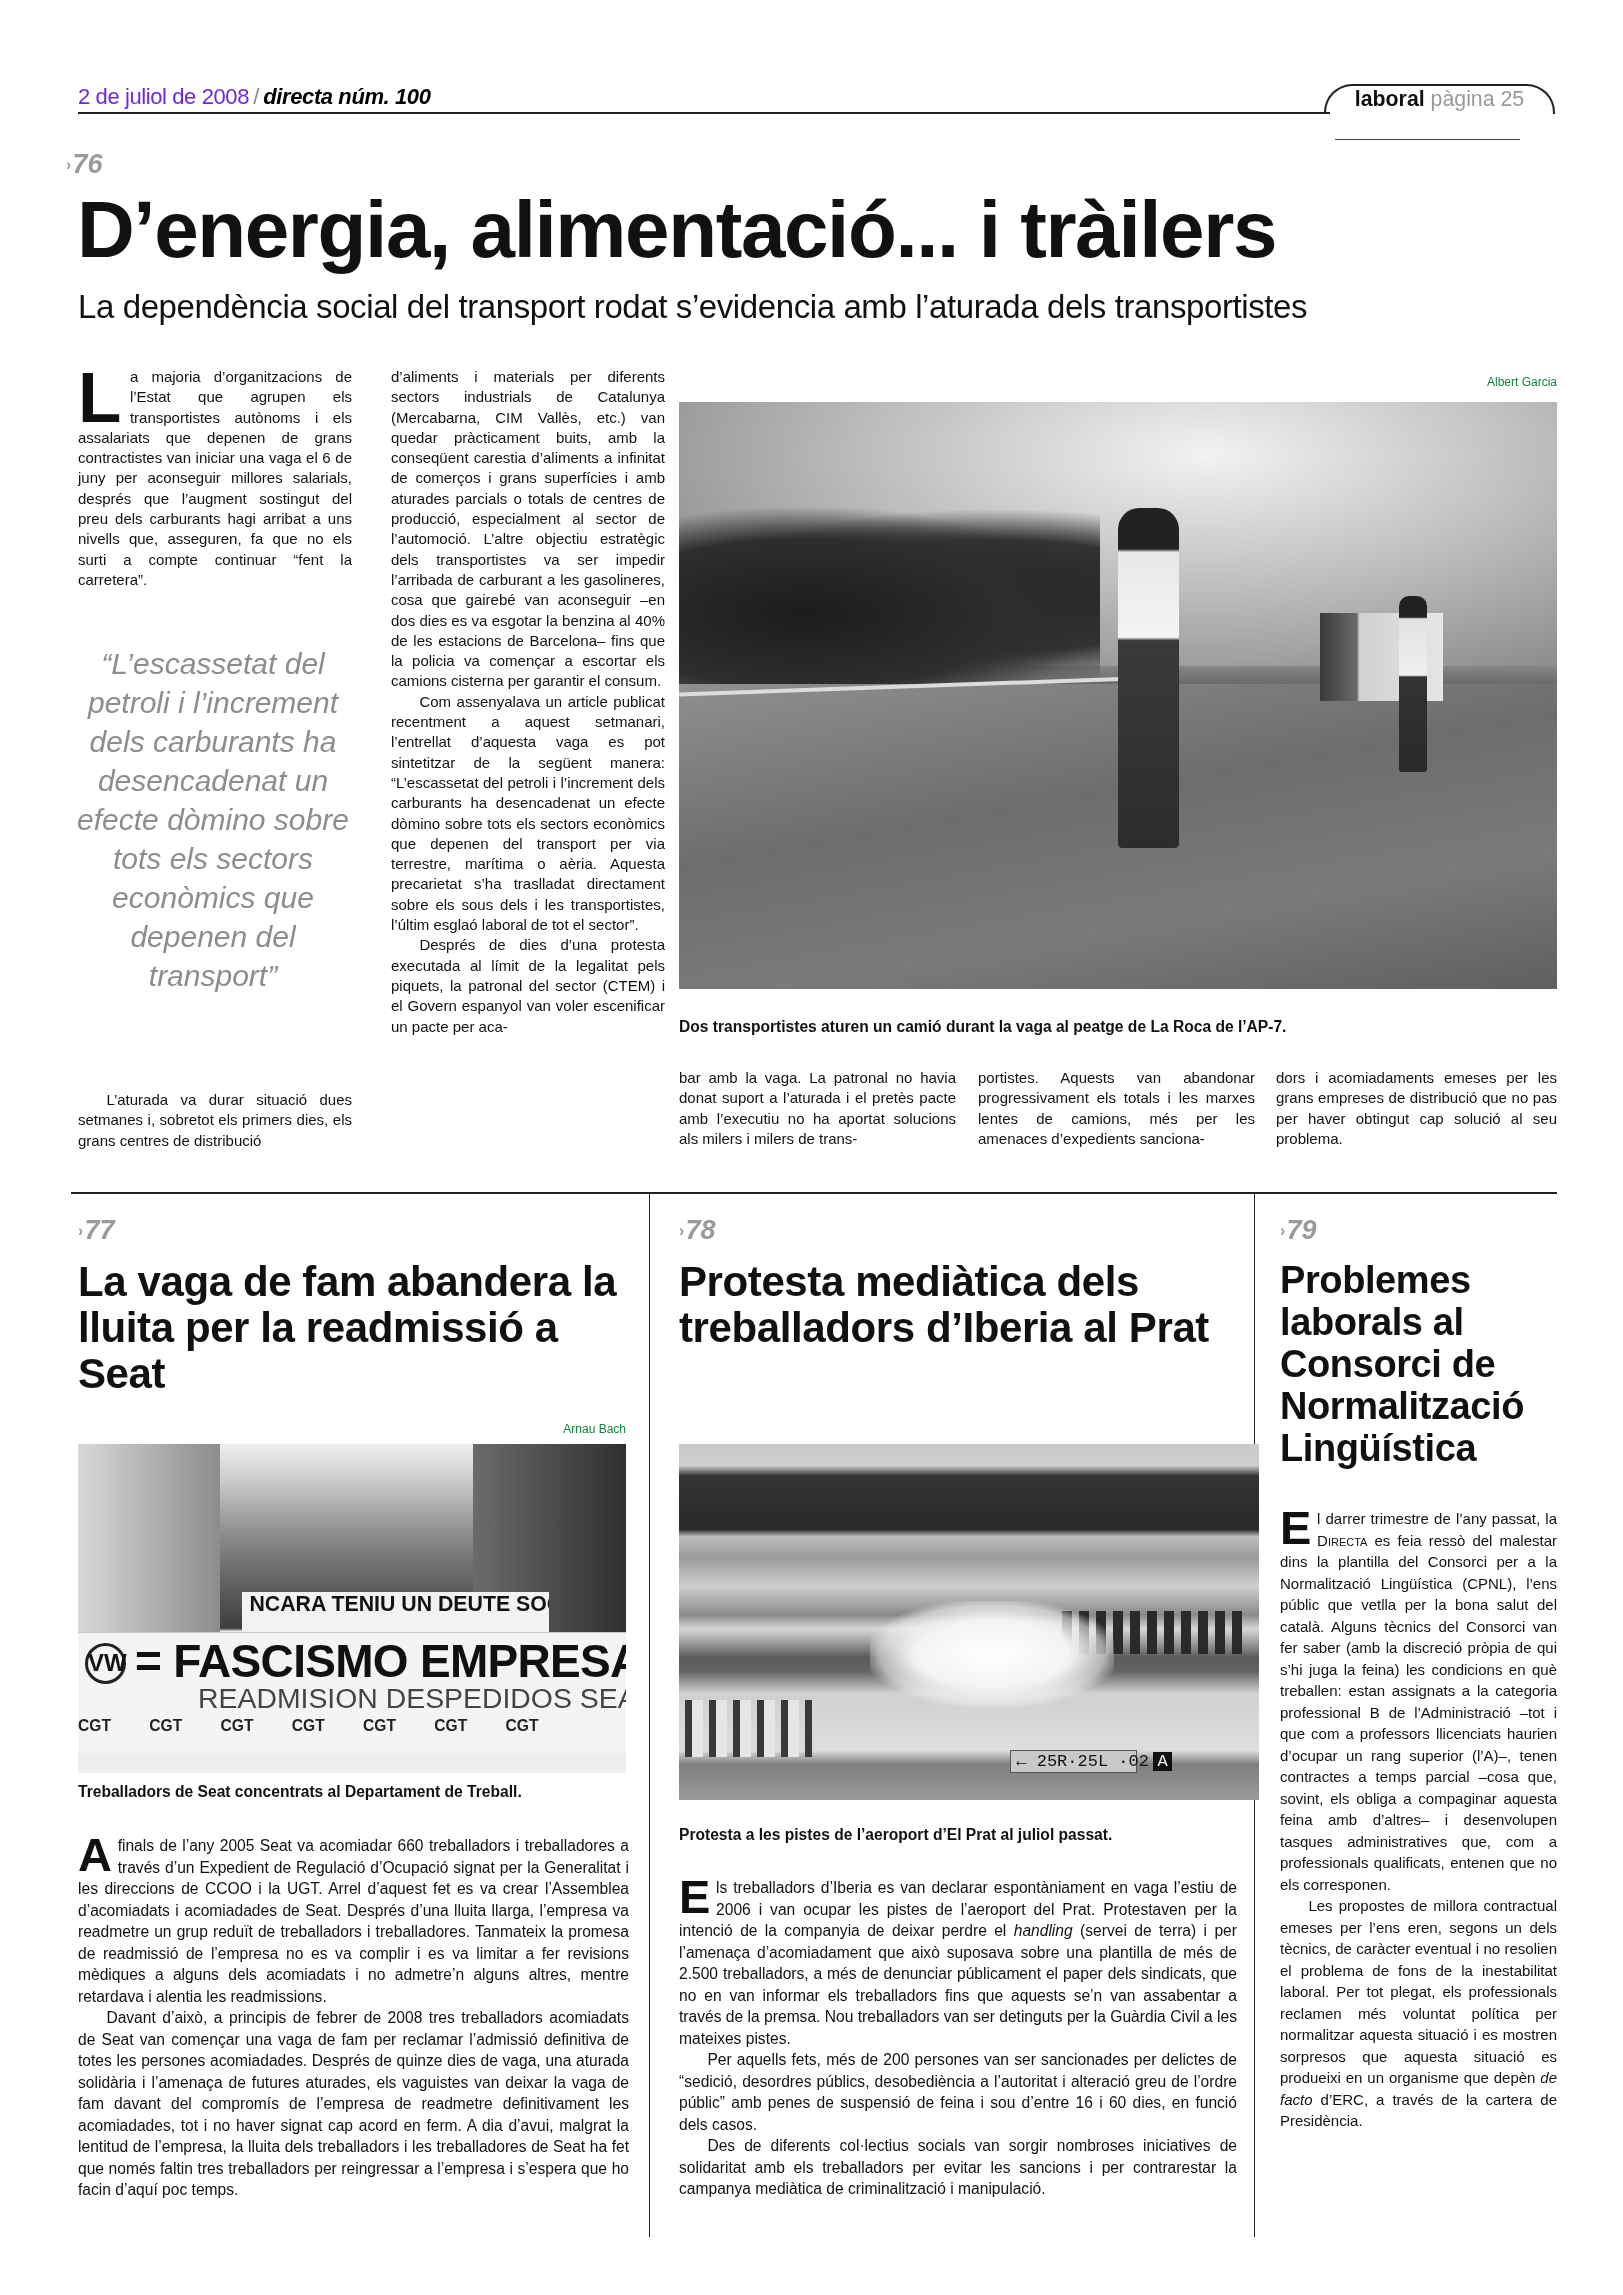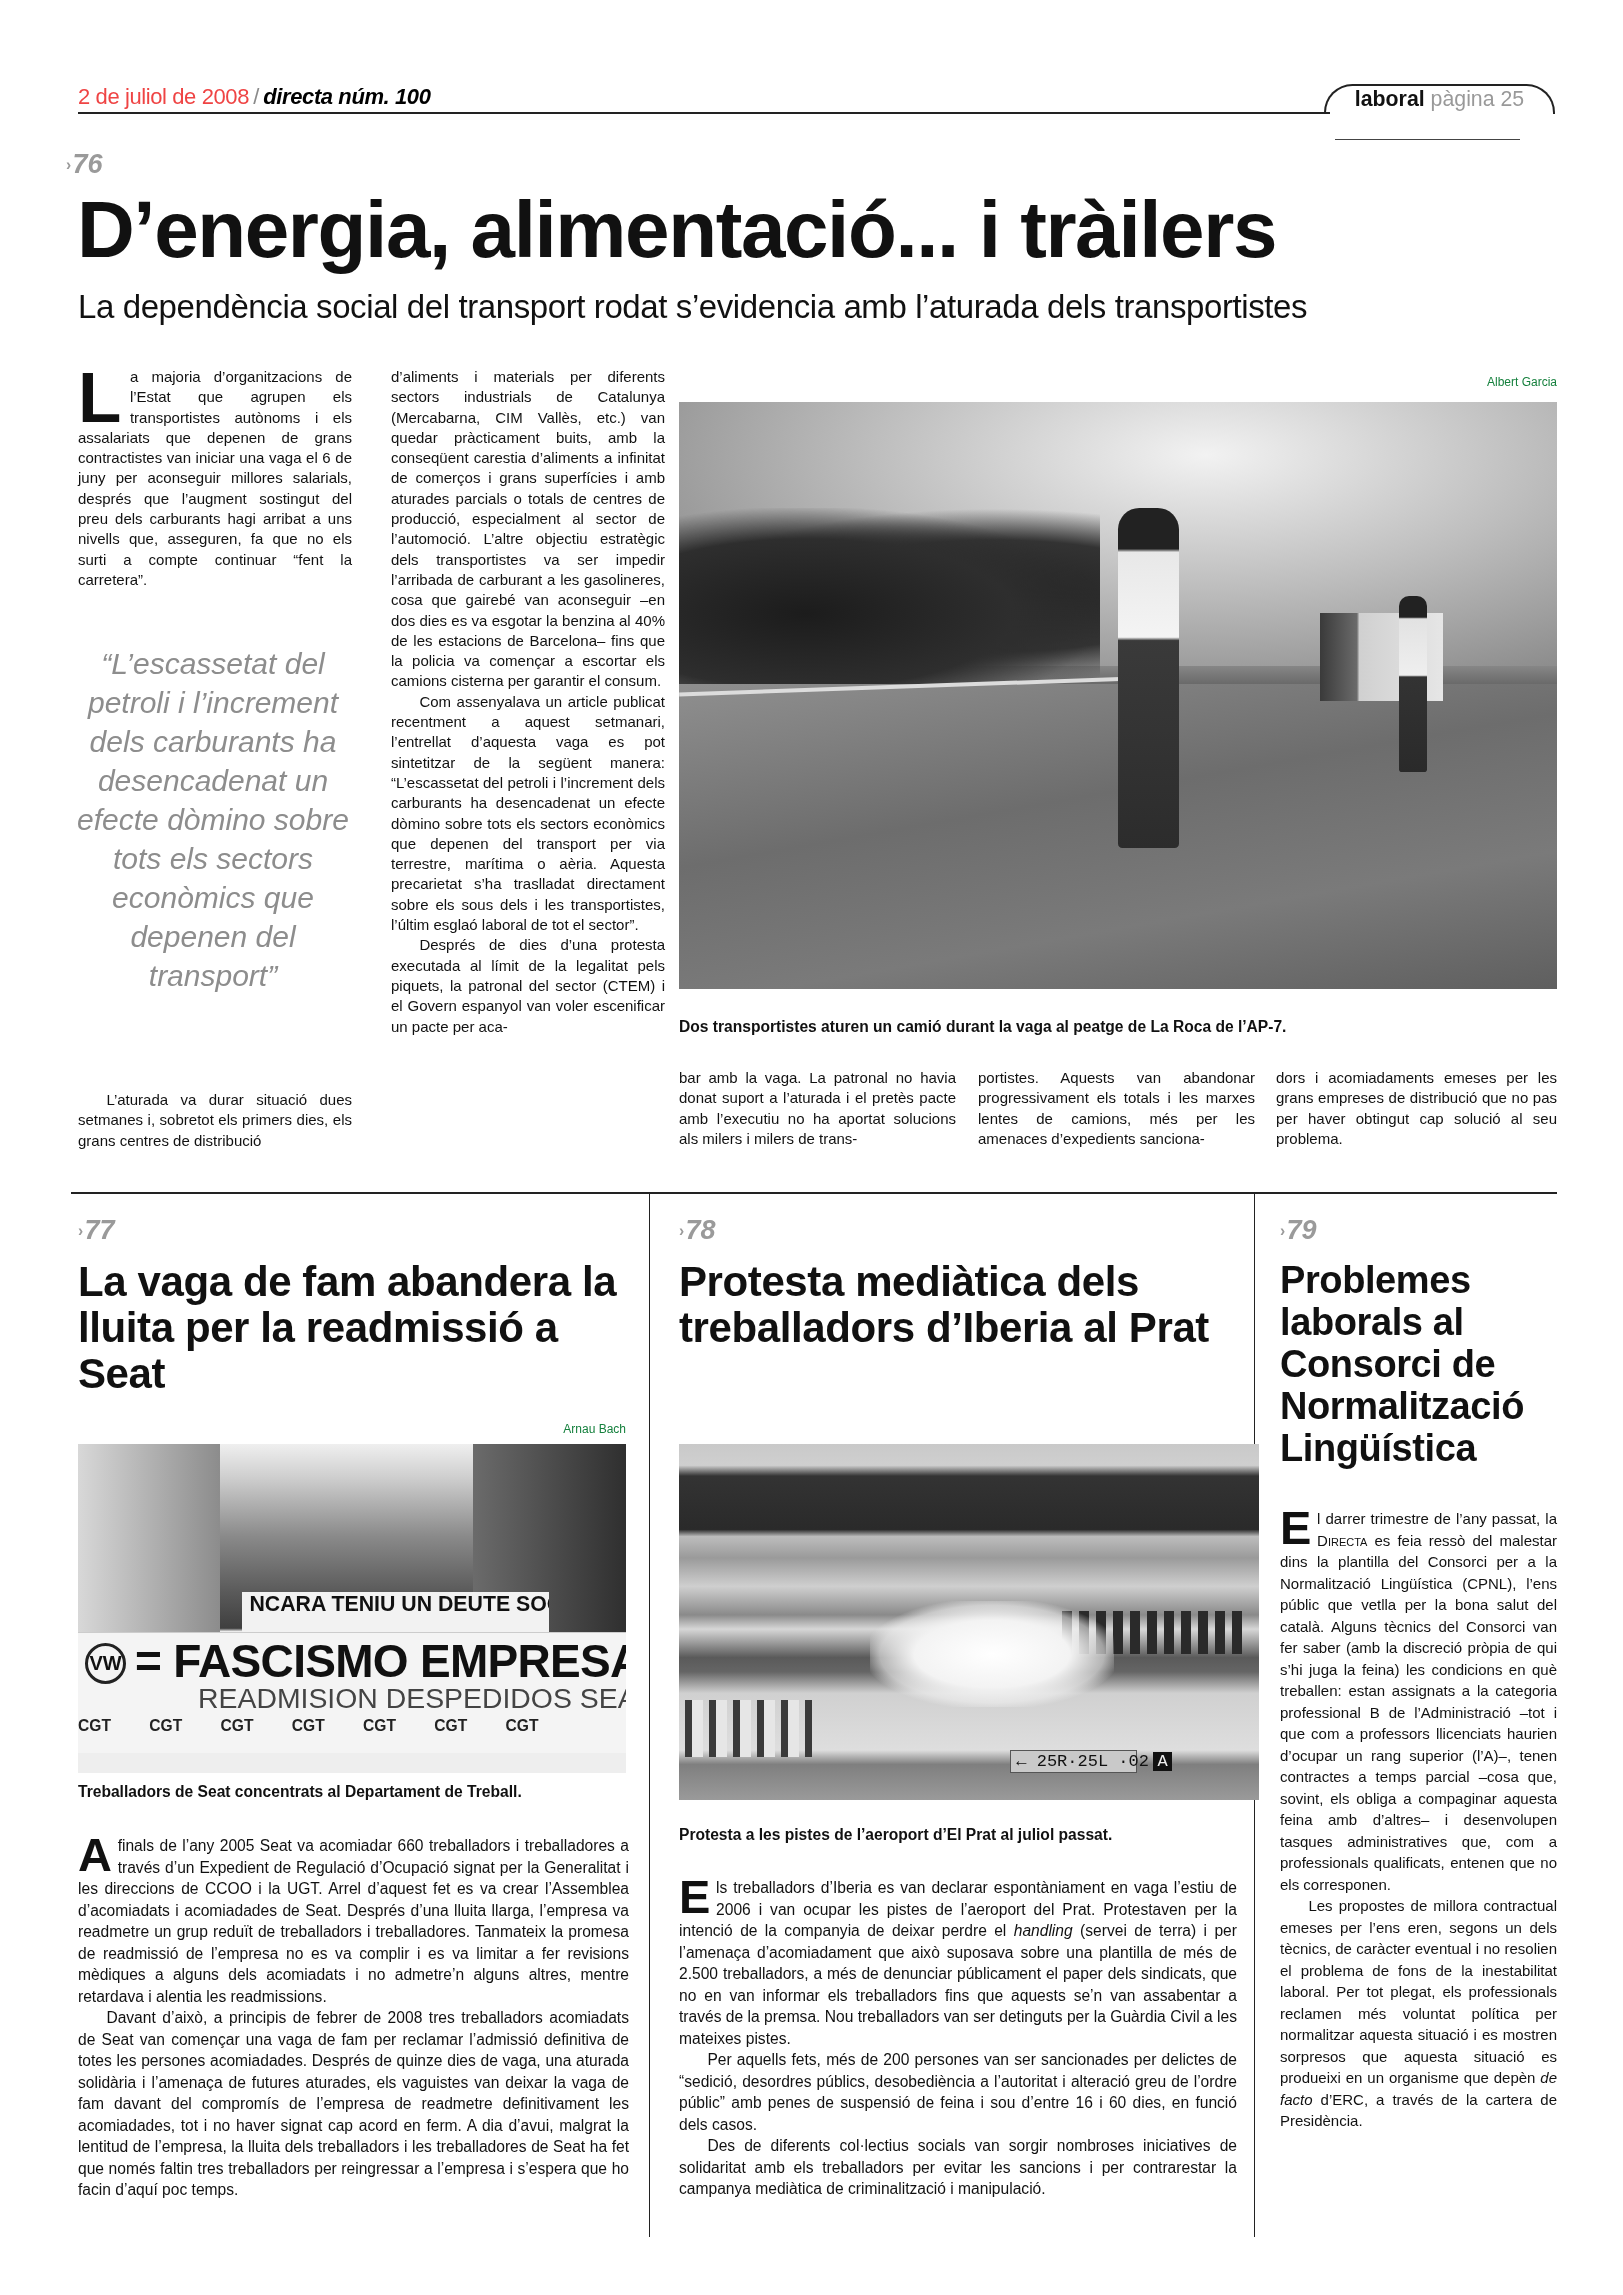--- a/index.html
+++ b/index.html
@@ -1,21 +1,21 @@
 <!DOCTYPE html>
 <html style="font-size:11.4px"><head>
 <meta charset="utf-8">
 <style>
   * { box-sizing: border-box; margin: 0; padding: 0; }
   html, body { width: 1623px; height: 2295px; background: #ffffff; }
   body { position: relative; font-family: "Liberation Sans", sans-serif; color: #111; overflow: hidden; }
 
   
   .folio { position: absolute; left: 78px; top: 84px; font-family: "Liberation Sans Narrow", "Liberation Sans", sans-serif; font-size: 22px; letter-spacing: -0.4px; }
-  .folio .date { color: #ef4444; }
+  .folio .date { color: #6d28d9; }
   .folio .sep { color: #8a8a8a; margin: 0 4.3px; }
   .folio .mast { color: #000; font-weight: bold; font-style: italic; }
   .header-rule { position: absolute; left: 78px; top: 112px; width: 1252px; height: 2.1px; background: #222; }
   .section-tab { position: absolute; left: 1324px; top: 84px; width: 231px; height: 30px; border: 2.1px solid #222; border-bottom: none; border-radius: 28.4px 28.4px 0 0; text-align: center; font-size: 21.3px; line-height: 27px; }
   .section-tab .sec { font-weight: bold; color: #111; }
   .section-tab .pg { color: #999; }
   .tab-subrule { position: absolute; left: 1335px; top: 139px; width: 185px; height: 1.4px; background: #444; }
 
   
   .story-num { position: absolute; font-family: "Liberation Sans", sans-serif; font-weight: bold; font-style: italic; color: #9a9a9a; font-size: 27px; line-height: 1; }
@@ -54,21 +54,21 @@
 
   
   #photo2 { left: 78px; top: 1444px; width: 548px; height: 329px; background: linear-gradient(180deg, #efefef 0%, #cfcfcf 10%, #8a8a8a 28%, #5a5a5a 45%, #3f3f3f 56%, #eeeeee 57%); }
   #photo2 .bldgL { position: absolute; left: 0; top: 0; width: 26%; height: 60%; background: linear-gradient(90deg, #d8d8d8, #8c8c8c); }
   #photo2 .bldgR { position: absolute; right: 0; top: 0; width: 28%; height: 58%; background: linear-gradient(270deg, #2f2f2f, #6b6b6b); }
   #photo2 .banner-back { position: absolute; left: 30%; top: 45%; width: 56%; height: 16%; background: #f2f2f2; font-weight: bold; font-size: 21.3px; line-height: 24px; color: #111; padding-left: 7.1px; white-space: nowrap; overflow: hidden; }
   #photo2 .banner { position: absolute; left: 0; top: 57%; width: 100%; height: 37%; background: #f4f4f4; border-top: 1.4px solid #ccc; }
   #photo2 .banner .l1 { position: absolute; left: 57px; top: 5.7px; font-family: "Liberation Sans Narrow", "Liberation Sans", sans-serif; font-weight: bold; font-size: 46px; line-height: 1; color: #111; white-space: nowrap; letter-spacing: -0.7px; }
   #photo2 .banner .l2 { position: absolute; left: 89px; top: 51px; font-family: "Liberation Sans Narrow", "Liberation Sans", sans-serif; font-size: 28.4px; line-height: 1; color: #444; white-space: nowrap; margin-left: 31px; }
   #photo2 .banner .l3 { position: absolute; left: 0; top: 84px; font-weight: bold; font-size: 15.6px; color: #222; white-space: nowrap; word-spacing: 34px; }
-  #photo2 .vw { position: absolute; left: 7.1px; top: 10px; width: 41px; height: 41px; border: 3.6px solid #222; border-radius: 50%; font-weight: bold; font-size: 20px; line-height: 34px; text-align: center; }
+  #photo2 .vw { position: absolute; left: 7.1px; top: 10px; width: 41px; height: 41px; border: 3.6px solid #222; border-radius: 50%; font-weight: bold; font-size: 24px; line-height: 34px; text-align: center; }
 
   
   #photo3 { left: 679px; top: 1444px; width: 580px; height: 356px; background: linear-gradient(180deg, #c9c9c9 0%, #cfcfcf 6%, #333 9%, #2a2a2a 24%, #bdbdbd 26%, #9a9a9a 32%, #cfcfcf 40%, #8a8a8a 48%, #d7d7d7 52%, #5a5a5a 60%, #656565 64%, #d0d0d0 70%, #dedede 86%, #7f7f7f 90%, #9a9a9a 100%); }
   #photo3 .smoke { position: absolute; left: 33%; top: 44%; width: 42%; height: 30%; background: radial-gradient(ellipse at center, #ffffff 0%, #f3f3f3 45%, rgba(240,240,240,0.6) 65%, transparent 75%); }
   #photo3 .sign { position: absolute; left: 57%; top: 86%; width: 22%; height: 6.5%; background: #c9c9c9; border: 0.7px solid #555; font-family: Liberation Mono, monospace; font-size: 17px; line-height: 21.3px; color: #111; padding-left: 5.7px; white-space: nowrap; }
   #photo3 .sign .blk { background: #111; color: #eee; padding: 0 4.3px; margin-left: 4.3px; }
   #photo3 .people { position: absolute; left: 1%; top: 72%; width: 22%; height: 16%; background: repeating-linear-gradient(90deg, #3a3a3a 0px, #3a3a3a 7.1px, #e6e6e6 7.1px, #e6e6e6 18.5px, transparent 18.5px, transparent 24px); }
   #photo3 .police { position: absolute; left: 66%; top: 47%; width: 32%; height: 12%; background: repeating-linear-gradient(90deg, #2a2a2a 0px, #2a2a2a 10px, transparent 10px, transparent 17px); }
 
   

